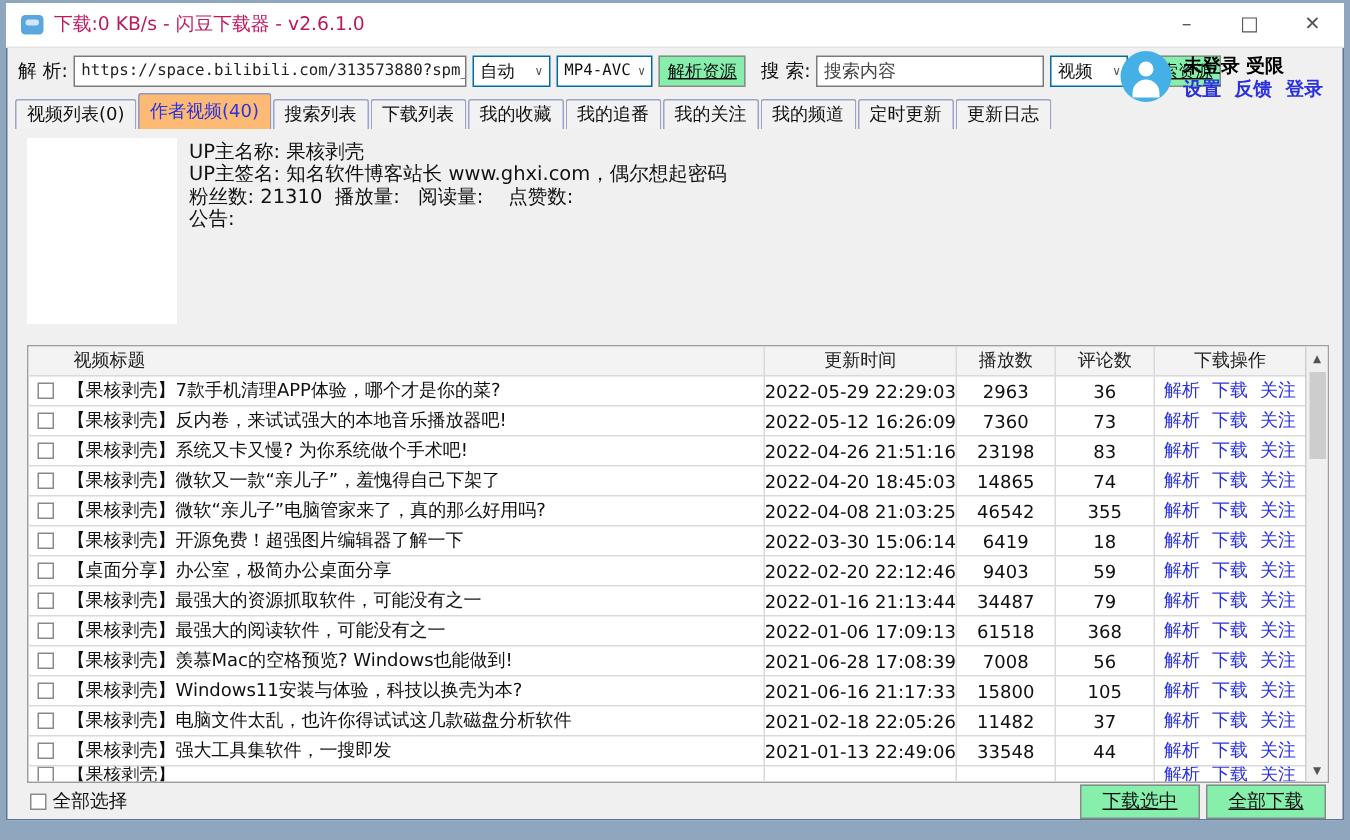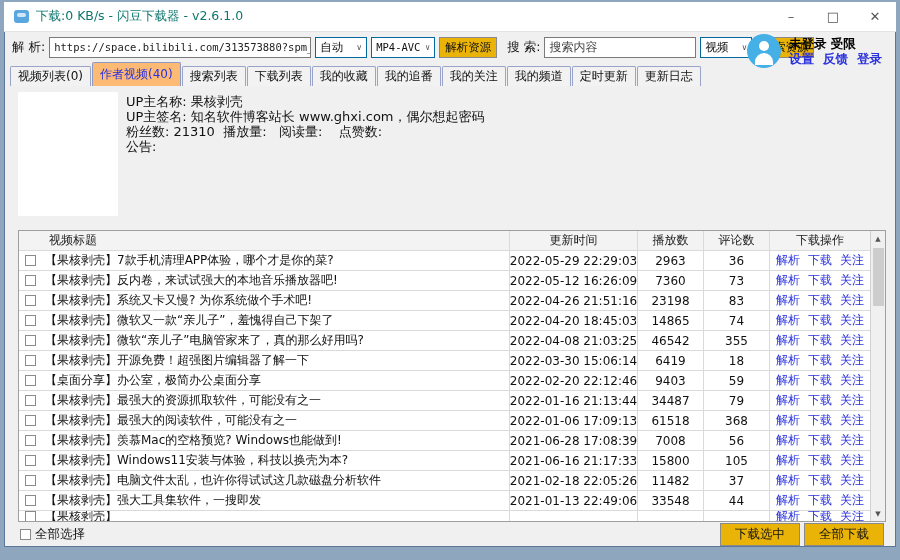--- a/index.html
+++ b/index.html
@@ -8,35 +8,35 @@
     width:900px; height:560px; background:#f0f0f0;
     border-left:4px solid #8fa6bf; border-right:4px solid #8fa6bf;
     border-top:2px solid #8fa6bf; border-bottom:13px solid #8fa6bf;
     box-shadow: inset 0 0 0 1px #5a7699;
     display:flex; flex-direction:column; overflow:hidden;
   }
   
   .titlebar { height:30px; background:#ffffff; display:flex; align-items:center; padding-left:10px; border-bottom:1px solid #e3e3e3; flex:0 0 auto; }
   .app-icon { width:15px; height:13px; border-radius:3px; background:#5aa7e0; position:relative; margin-right:7px; }
   .app-icon::after { content:""; position:absolute; left:3px; top:3px; width:9px; height:4px; border-radius:2px; background:#cfe7f8; }
-  .title-text { font-size:12.5px; color:#0f766e; }
+  .title-text { font-size:12.5px; color:#be185d; }
   .win-controls { margin-left:auto; display:flex; align-items:center; height:100%; }
   .win-btn { width:42px; height:100%; display:flex; align-items:center; justify-content:center; font-size:13px; color:#555; }
   
   .toolbar { height:30px; display:flex; align-items:center; padding:0 8px; gap:4px; flex:0 0 auto; position:relative; }
   .tb-label { font-size:12.5px; color:#111; white-space:pre; }
   .text-input { background:#fff; border:1px solid #7a7a7a; height:21px; display:flex; align-items:center; padding:0 4px; overflow:hidden; white-space:nowrap; }
   .url-input { width:262px; font-family:"DejaVu Sans Mono","Liberation Mono",monospace; font-size:10.5px; color:#222; }
   .search-input { width:152px; font-size:12px; color:#444; }
   .combo { background:#fff; border:1px solid #0369a1; height:21px; display:flex; align-items:center; justify-content:space-between; padding:0 4px; font-size:11.5px; color:#111; }
   .combo .arrow { font-size:8px; color:#555; margin-left:4px; }
   .combo-auto { width:52px; }
   .combo-format { width:64px; font-family:"DejaVu Sans Mono","Liberation Mono",monospace; font-size:10.5px; }
   .combo-type { width:52px; }
-  .push-btn { background:#eab308; border:1px solid #8a8a8a; height:21px; padding:0 5px; font-size:11.5px; color:#111; display:flex; align-items:center; white-space:nowrap; }
+  .push-btn { background:#86efac; border:1px solid #8a8a8a; height:21px; padding:0 5px; font-size:11.5px; color:#111; display:flex; align-items:center; white-space:nowrap;text-decoration:underline; }
   .account { position:absolute; right:14px; top:2px; display:flex; align-items:center; gap:8px; }
   .avatar { width:34px; height:34px; border-radius:50%; background:#45b0e6; position:relative; overflow:hidden; }
   .avatar .head { position:absolute; left:50%; top:7px; transform:translateX(-50%); width:10px; height:10px; border-radius:50%; background:#fff; }
   .avatar .body { position:absolute; left:50%; top:19px; transform:translateX(-50%); width:18px; height:12px; border-radius:9px 9px 0 0; background:#fff; }
   .acct-text { display:flex; flex-direction:column; line-height:15px; }
   .acct-status { font-size:12.5px; font-weight:bold; color:#000; white-space:pre; }
   .acct-links { display:flex; gap:9px; }
   .acct-links span { font-size:12.5px; font-weight:bold; color:#2b32dd; }
   
   .tabbar { display:flex; align-items:flex-end; padding:0 6px; height:24px; flex:0 0 auto; gap:1px; }

